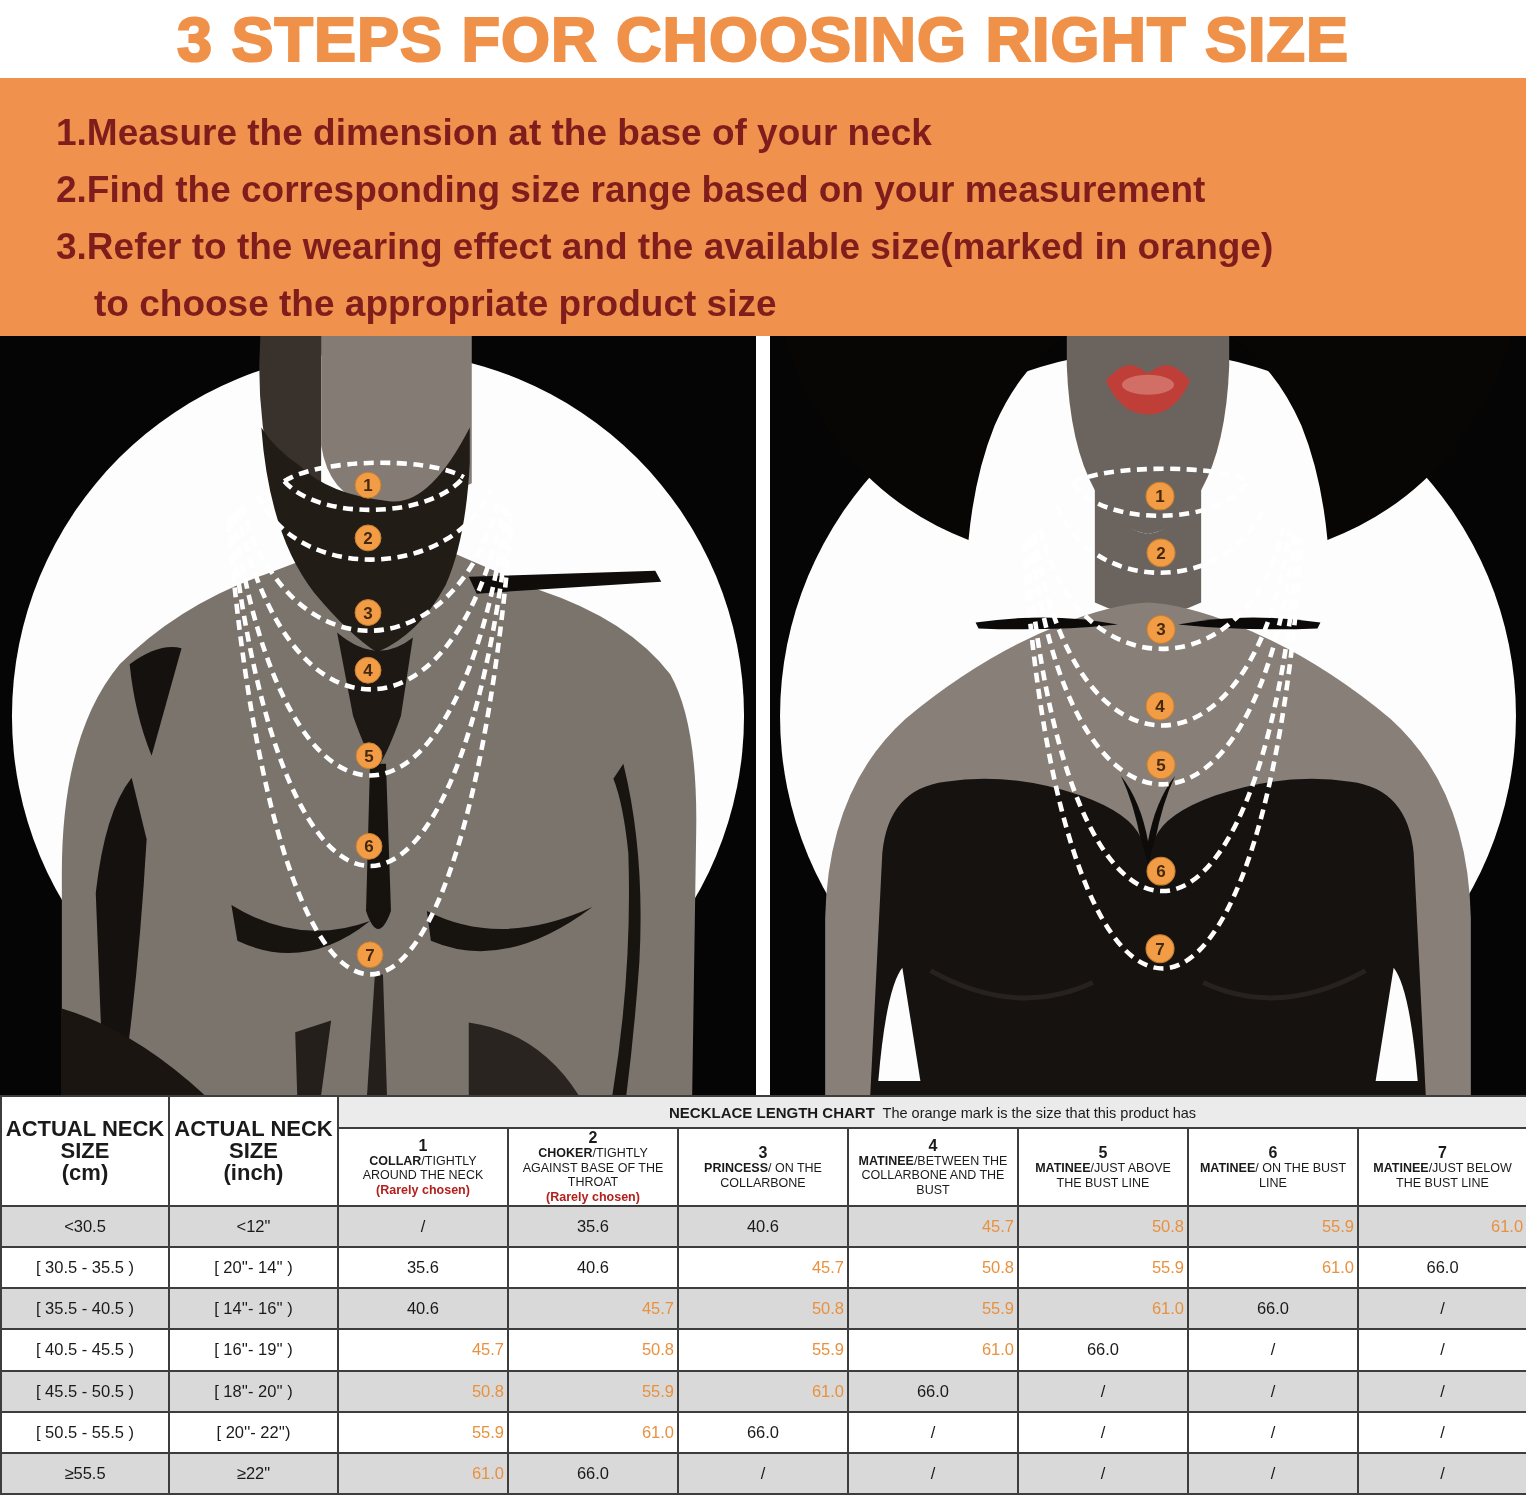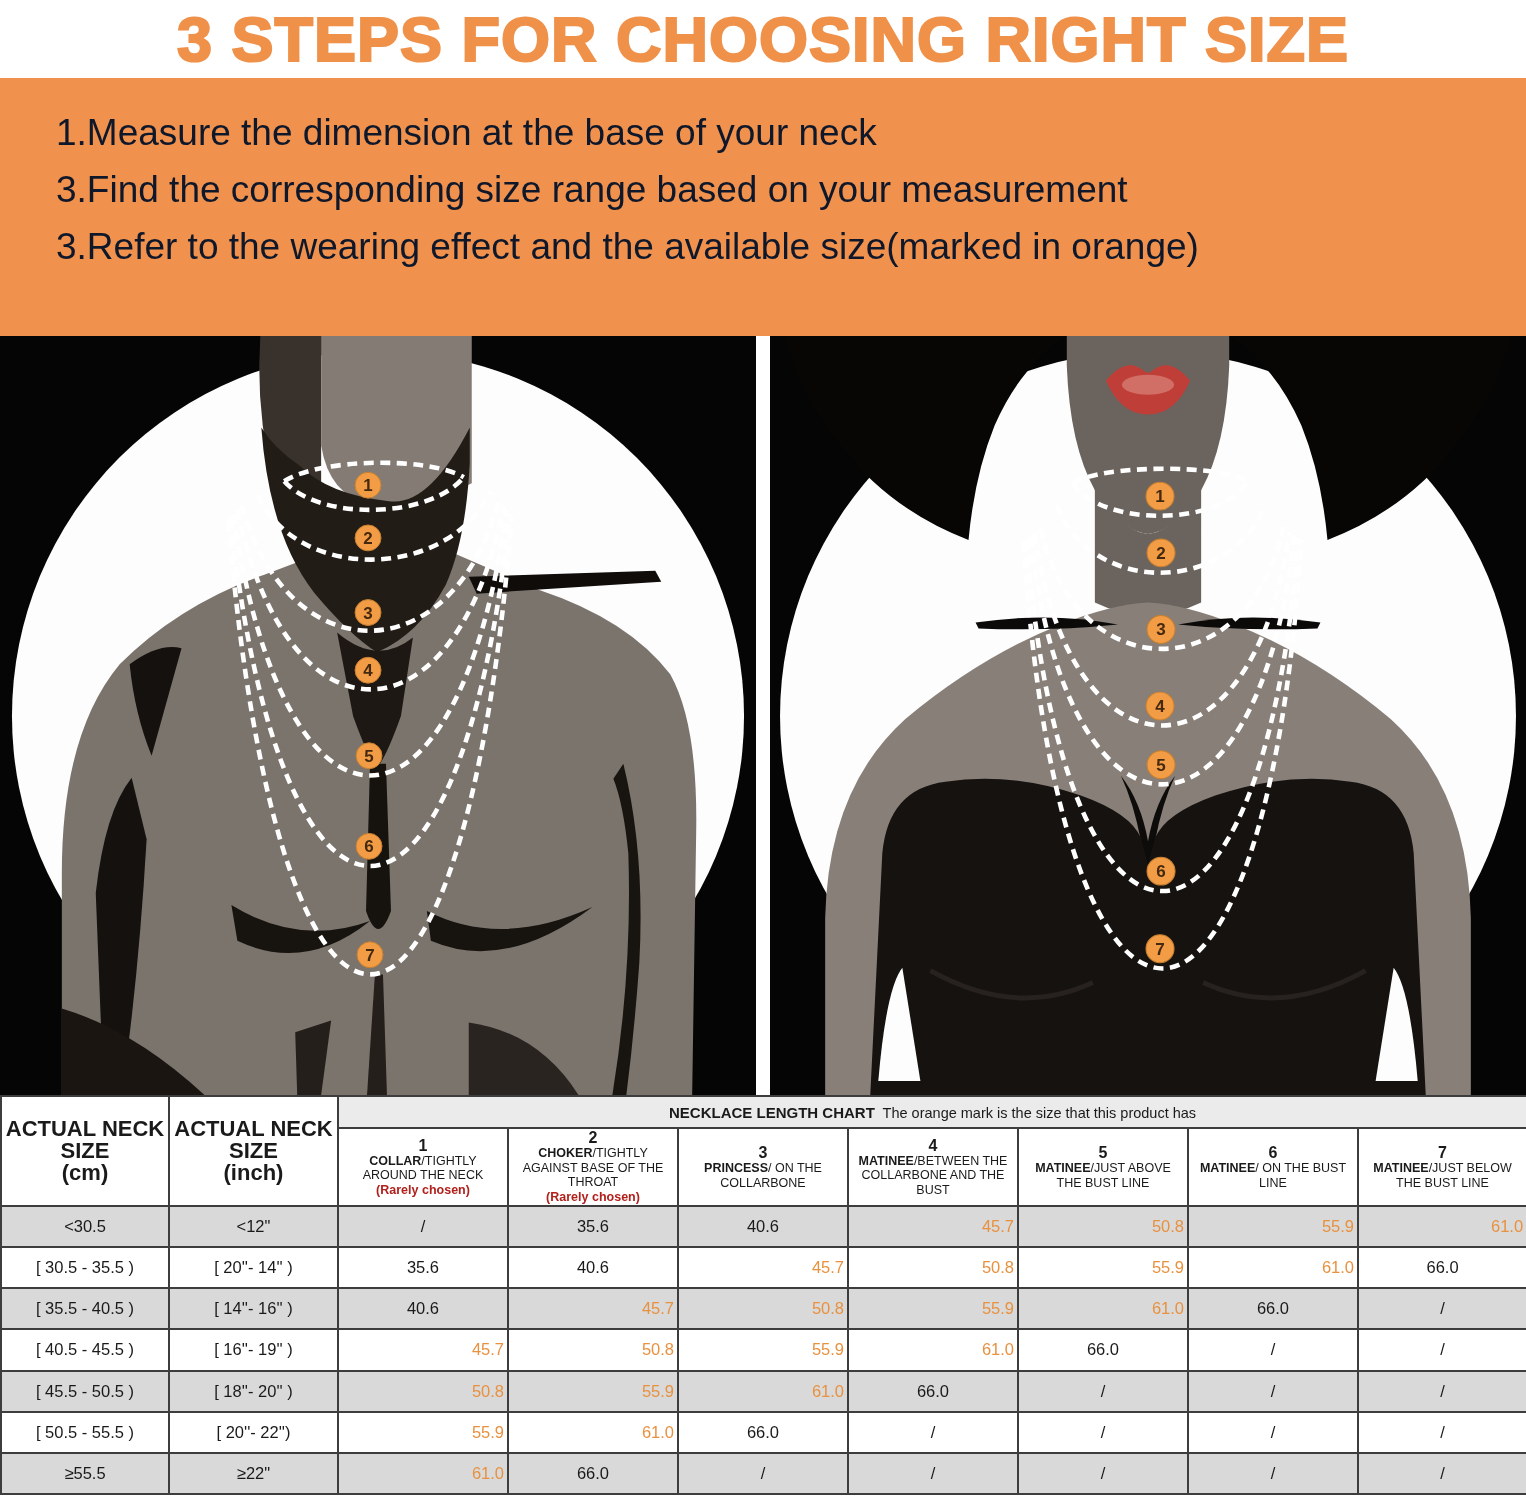--- a/index.html
+++ b/index.html
@@ -8,21 +8,21 @@
     font-family:"Liberation Sans","DejaVu Sans",sans-serif;color:#1a1a1a;
   }
   
   .title-bar{height:78px;display:flex;align-items:center;justify-content:center;background:#ffffff;}
   .title-bar h1{
     margin:0;font-size:63px;font-weight:bold;letter-spacing:1px;color:#F0914A;
     -webkit-text-stroke:2.2px #F0914A;white-space:nowrap;
   }
   
   .steps-box{height:258px;background:#F0924D;box-sizing:border-box;padding:26px 20px 0 56px;}
-  .steps-box .step{font-size:37px;line-height:57px;font-weight:400;color:#0f172a;white-space:nowrap;}
+  .steps-box .step{font-size:37px;line-height:57px;font-weight:700;color:#7f1d1d;white-space:nowrap;}
   .steps-box .step.indent{padding-left:38px;}
   
   .panels{height:759px;display:flex;gap:14px;background:#ffffff;}
   .panel{flex:1;background:#050505;overflow:hidden;}
   .panel svg{display:block;width:100%;height:100%;}
   
   .table-wrap{height:400px;background:#ffffff;}
   table.size-table{
     width:1526px;height:400px;border-collapse:collapse;table-layout:fixed;
     font-family:"Liberation Sans","DejaVu Sans",sans-serif;
@@ -46,22 +46,23 @@
 </style>
 </head>
 <body>
 
 <div class="title-bar">
   <h1>3 STEPS FOR CHOOSING RIGHT SIZE</h1>
 </div>
 
 <div class="steps-box">
   <div class="step">1.Measure the dimension at the base of your neck</div>
-  <div class="step">3.Find the corresponding size range based on your measurement</div>
+  <div class="step">2.Find the corresponding size range based on your measurement</div>
   <div class="step">3.Refer to the wearing effect and the available size(marked in orange)</div>
+  <div class="step indent">to choose the appropriate product size</div>
 </div>
 
 <div class="panels">
 
   <div class="panel">
     <svg viewBox="0 0 758 763" preserveAspectRatio="none">
       <rect x="0" y="0" width="758" height="763" fill="#050505"></rect>
       <circle cx="379" cy="382" r="367" fill="#fdfdfd"></circle>
       <g>
 

